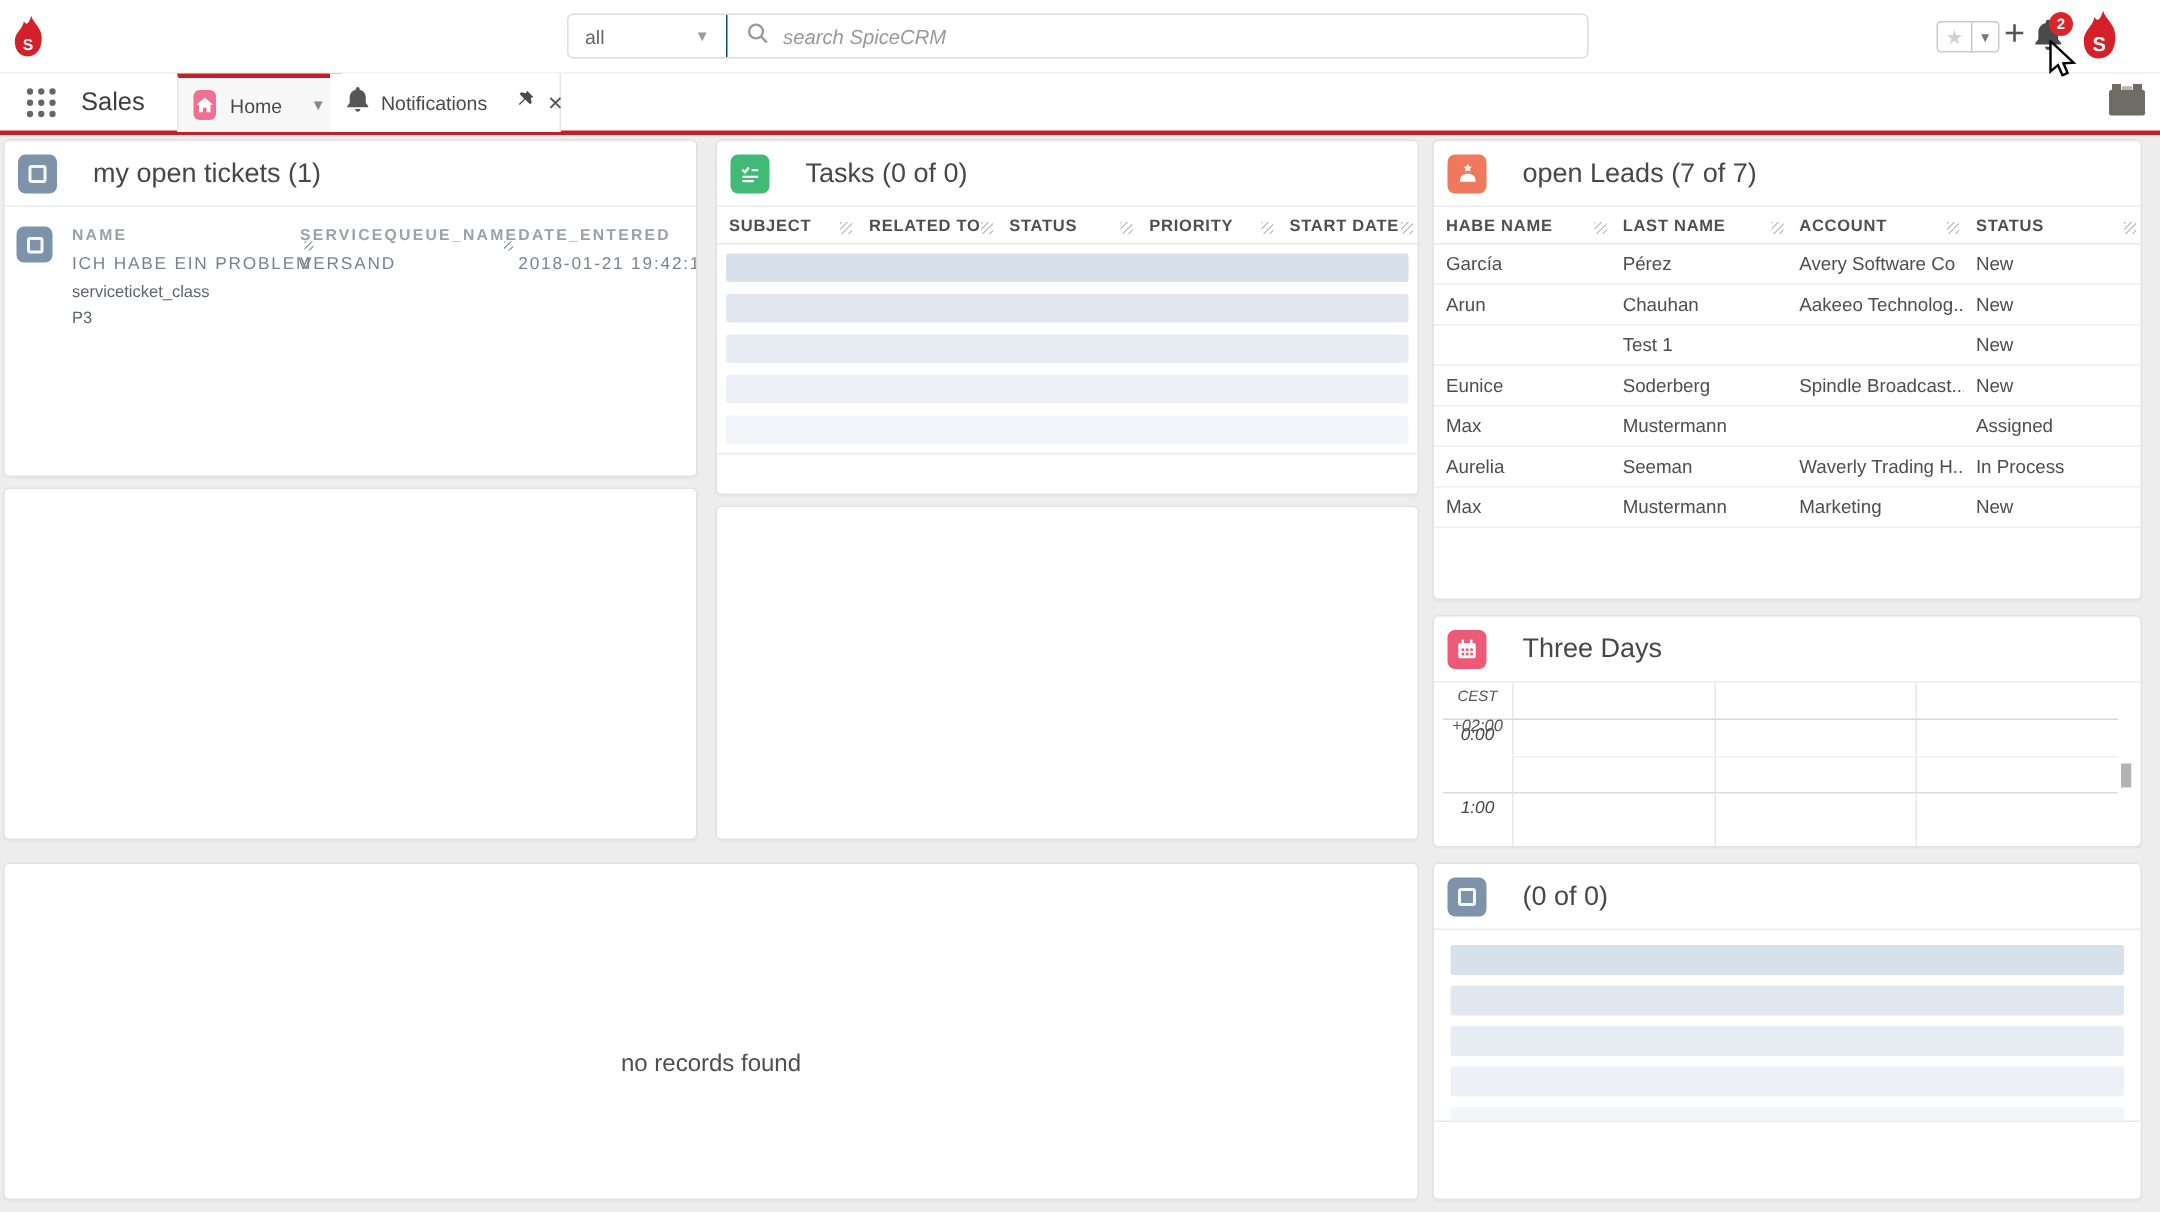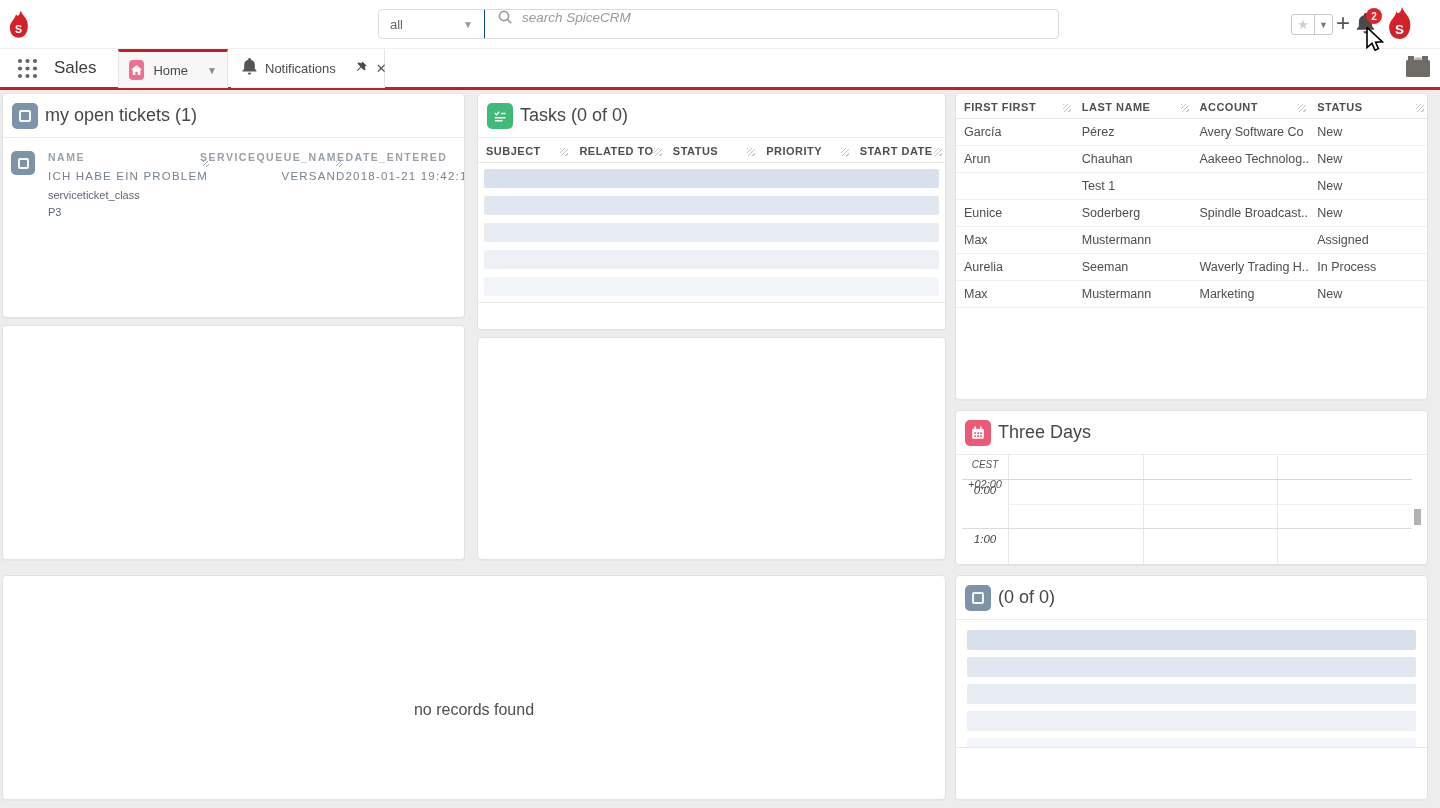--- a/index.html
+++ b/index.html
@@ -10,21 +10,21 @@
   .topbar { position:absolute; top:0; left:0; width:1440px; height:48px; background:#fff; }
   .logo { position:absolute; }
   .logo-left { left:9px; top:10px; }
   .logo-right { left:1388px; top:7px; }
 
   .search-wrap { position:absolute; left:378px; top:9px; width:681px; height:30px;
     border:1px solid #dcdcdc; border-radius:4px; display:flex; background:#fff; }
   .scope { width:106px; border-right:1px solid #0c4a6e; display:flex; align-items:center;
     padding:0 11px; font-size:13px; color:#666; cursor:pointer; }
   .scope-caret { margin-left:auto; color:#9a9a9a; font-size:10px; }
-  .searchbox { flex:1; display:flex; align-items:flex-start; padding:0 13px; gap:10px; }
+  .searchbox { flex:1; display:flex; align-items:center; padding:0 13px; gap:10px; }
   .searchbox input { border:none; outline:none; flex:1; font-style:italic; font-size:13.5px;
     color:#555; font-family:inherit; background:transparent; }
   .searchbox input::placeholder { color:#999; }
 
   .fav-group { position:absolute; left:1291px; top:14px; display:flex; height:21px;
     border:1px solid #c9c9c9; border-radius:3px; overflow:hidden; background:#fff; }
   .fav-star { width:23px; display:flex; align-items:center; justify-content:center;
     color:#cfcfcf; font-size:13px; border-right:1px solid #c9c9c9; }
   .fav-caret { width:17px; display:flex; align-items:center; justify-content:center;
     color:#777; font-size:9px; }
@@ -36,21 +36,21 @@
   .cursor { position:absolute; left:1365px; top:27px; z-index:99; pointer-events:none; }
 
   
   .navbar { position:absolute; top:48px; left:0; width:1440px; height:42px; background:#fff;
     border-top:1px solid #f1f1f1; border-bottom:3px solid #c32026; }
   .grid-btn { position:absolute; left:16px; top:8px; cursor:pointer; }
   .module-label { position:absolute; left:54px; top:9px; font-size:17px; color:#3d3d3d; }
   .tab { position:absolute; top:0; height:39px; display:flex; align-items:center; cursor:pointer; }
   .tab-home { left:118px; width:110px; background:#f7f7f7; border-left:1px solid #e5e5e5;
     border-right:1px solid #e5e5e5; border-top:3px solid #c32026; padding:0 10px; gap:9px; }
-  .tab-notif { left:231px; width:154px; background:#fff; border-right:1px solid #e5e5e5;
+  .tab-notif { left:220px; width:154px; background:#fff; border-right:1px solid #e5e5e5;
     padding:0 11px; gap:8px;align-items:center; }
   .home-ic { width:20px; height:20px; border-radius:4px; background:#ee7194;
     display:flex; align-items:center; justify-content:center; }
   .tab-label { font-size:13px; color:#4a4a4a; }
   .chev { color:#888; font-size:10px; margin-left:10px; }
   .tab-tools { margin-left:10px; display:flex; gap:9px; align-items:center; }
   .close-ic { color:#555; font-size:13px; }
   .brief-btn { position:absolute; left:1406px; top:7px; cursor:pointer; }
 
   
@@ -59,21 +59,21 @@
     box-shadow:0 1px 1px rgba(0,0,0,.03); overflow:hidden; }
   .p-tickets   { left:2px;   top:3px;   width:463px; height:225px; }
   .p-tasks     { left:477px; top:3px;   width:469px; height:237px; }
   .p-leads     { left:955px; top:3px;   width:473px; height:307px; }
   .p-empty1    { left:2px;   top:235px; width:463px; height:235px; }
   .p-empty2    { left:477px; top:247px; width:469px; height:223px; }
   .p-calendar  { left:955px; top:320px; width:473px; height:155px; }
   .p-unassigned{ left:2px;   top:485px; width:944px; height:225px; }
   .p-counter   { left:955px; top:485px; width:473px; height:225px; }
 
-  .panel-header { height:44px; display:flex; align-items:center; padding:0 9px; gap:7px;
+  .panel-header { height:44px; display:flex; align-items:center; padding:0 9px; gap:24px;
     border-bottom:1px solid #ececec; }
   .panel-title { font-size:18px; color:#474747; white-space:nowrap; }
   .mod-icon { width:26px; height:26px; border-radius:5px; flex:none; position:relative;
     display:flex; align-items:center; justify-content:center; }
   .ic-slate { background:#7d93aa; }
   .ic-green { background:#41ba77; }
   .ic-coral { background:#f0785e; }
   .ic-pink  { background:#ec5a78; }
   .sq-inner { width:12px; height:12px; border:2px solid rgba(255,255,255,.92); border-radius:2px; }
 
@@ -101,21 +101,21 @@
   .panel-footer { position:absolute; left:0; right:0; bottom:0; border-top:1px solid #e9e9e9; background:#fff; }
   .foot-tasks { height:27px; }
   .foot-counter { height:52px; }
 
   
   .record { display:flex; padding:13px 8px 8px 8px; }
   .rec-icon { width:24px; height:24px; border-radius:5px; background:#7d93aa; flex:none;
     margin-right:13px; display:flex; align-items:center; justify-content:center; }
   .rec-icon .sq-inner { width:11px; height:11px; }
   .rcol { position:relative; }
-  .rcol-name { width:152px; } .rcol-queue { width:153px;text-align:right; } .rcol-date { flex:1; }
+  .rcol-name { width:152px; } .rcol-queue { width:153px; } .rcol-date { flex:1; }
   .fld-label { font-size:10.5px; font-weight:bold; color:#99a1a9; letter-spacing:1.5px;
     margin-bottom:7px; white-space:nowrap; }
   .col-grip { position:absolute; right:9px; top:10px; width:6px; height:6px;
     background:repeating-linear-gradient(135deg,#9aa2ac 0,#9aa2ac 1px,transparent 1px,transparent 3px); }
   .fld-upper { font-size:11.5px; color:#76828f; letter-spacing:1.2px; margin-bottom:7px; white-space:nowrap; }
   .fld-small { font-size:11px; color:#5d666e; margin-bottom:5px; white-space:nowrap; }
 
   
   .cal { position:absolute; top:44px; left:6px; right:6px; bottom:0; overflow:hidden; }
   .cal-scrollpad { position:absolute; top:0; right:0; bottom:0; width:9px; }
@@ -317,23 +317,32 @@
       <div class="skel s1"></div>
       <div class="skel s2"></div>
       <div class="skel s3"></div>
       <div class="skel s4"></div>
       <div class="skel s5"></div>
     </div>
     <div class="panel-footer foot-tasks"></div>
   </div>
 
   <div class="panel p-leads">
+    <div class="panel-header">
+      <span class="mod-icon ic-coral">
+        <svg width="17" height="17" viewBox="0 0 24 24">
+          <path d="M12 3 L13.2 5.6 L16 5.9 L13.9 7.8 L14.5 10.5 L12 9.1 L9.5 10.5 L10.1 7.8 L8 5.9 L10.8 5.6 Z" fill="#fff"></path>
+          <path d="M4.5 20 C4.5 14.8 7.6 12.5 12 12.5 C16.4 12.5 19.5 14.8 19.5 20 Z" fill="#fff"></path>
+        </svg>
+      </span>
+      <span class="panel-title">open Leads (7 of 7)</span>
+    </div>
     <div class="thead">
       <div class="th">
-          <span>FIRST FIRST</span>
+          <span>HABE NAME</span>
           <span class="grip"></span>
         </div>
       <div class="th">
           <span>LAST NAME</span>
           <span class="grip"></span>
         </div>
       <div class="th">
           <span>ACCOUNT</span>
           <span class="grip"></span>
         </div>

